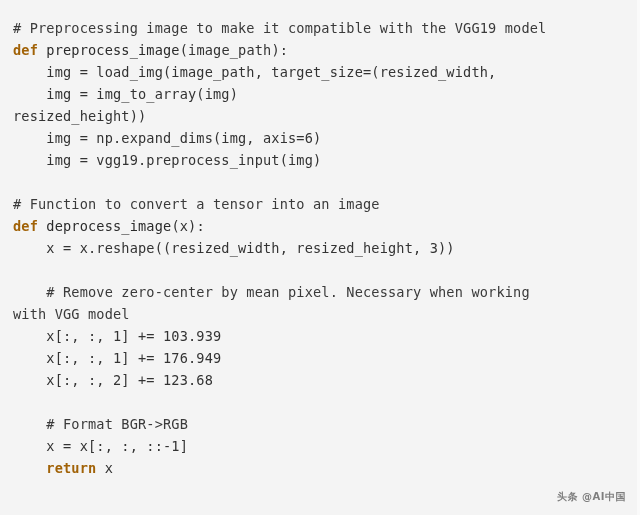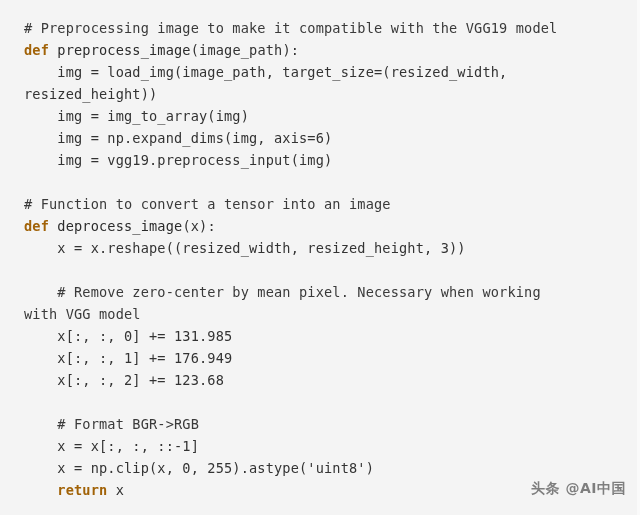--- a/index.html
+++ b/index.html
@@ -23,21 +23,21 @@
     padding: 17px 0 0 0;
     box-sizing: border-box;
   }
   .code-line {
     height: 22px;
     line-height: 22px;
     font-size: 13.6px;
     letter-spacing: 0.15px;
     color: #333333;
     white-space: pre;
-    padding-left: 24px;
+    padding-left: 13px;
     box-sizing: border-box;
   }
   .code-line .kw {
     font-weight: bold;
     color: #a16207;
   }
   .code-line .fn {
     font-weight: normal;
     color: #2b2b2b;
   }
@@ -59,57 +59,56 @@
     position: absolute;
     right: 0;
     top: 0;
     width: 3px;
     height: 520px;
     background: #fafafa;
   }
   #watermark {
     position: absolute;
     right: 14px;
-    bottom: 22px;
+    bottom: 16px;
     font-family: "DejaVu Sans", "Liberation Sans", sans-serif;
-    font-size: 14px;
+    font-size: 10px;
     font-weight: bold;
     color: #5e5e5e;
     opacity: 0.78;
     letter-spacing: 0.5px;
     white-space: nowrap;
   }
 </style>
 </head>
 <body>
 
 <div id="screenshot">
 
   <div id="code-block">
       <div class="code-line comment"><span># Preprocessing image to make it compatible with the VGG19 model</span></div>
       <div class="code-line"><span class="kw">def</span> <span class="fn">preprocess_image</span><span>(image_path):</span></div>
       <div class="code-line"><span>    img = load_img(image_path, target_size=(resized_width,</span></div>
+      <div class="code-line"><span>    img = img_to_array(img)</span></div>
       <div class="code-line"><span>resized_height))</span></div>
-      <div class="code-line"><span>    img = img_to_array(img)</span></div>
       <div class="code-line"><span>    img = np.expand_dims(img, axis=6)</span></div>
       <div class="code-line"><span>    img = vgg19.preprocess_input(img)</span></div>
       <div class="code-line blank"><span></span></div>
       <div class="code-line comment"><span># Function to convert a tensor into an image</span></div>
       <div class="code-line"><span class="kw">def</span> <span class="fn">deprocess_image</span><span>(x):</span></div>
       <div class="code-line"><span>    x = x.reshape((resized_width, resized_height, 3))</span></div>
       <div class="code-line blank"><span></span></div>
       <div class="code-line comment"><span>    # Remove zero-center by mean pixel. Necessary when working</span></div>
       <div class="code-line comment"><span>with VGG model</span></div>
-      <div class="code-line"><span>    x[:, :, 0] += 131.985</span></div>
+      <div class="code-line"><span>    x[:, :, 1] += 103.939</span></div>
       <div class="code-line"><span>    x[:, :, 1] += 176.949</span></div>
       <div class="code-line"><span>    x[:, :, 2] += 123.68</span></div>
       <div class="code-line blank"><span></span></div>
       <div class="code-line comment"><span>    # Format BGR-&gt;RGB</span></div>
       <div class="code-line"><span>    x = x[:, :, ::-1]</span></div>
-      <div class="code-line"><span>    x = np.clip(x, 0, 255).astype('uint8')</span></div>
       <div class="code-line">    <span class="kw">return</span><span> x</span></div>
     </div>
 
   <div id="right-strip"></div>
   <div id="bottom-strip"></div>
 
   <div id="watermark">头条 @AI中国</div>
 
 </div>
 

